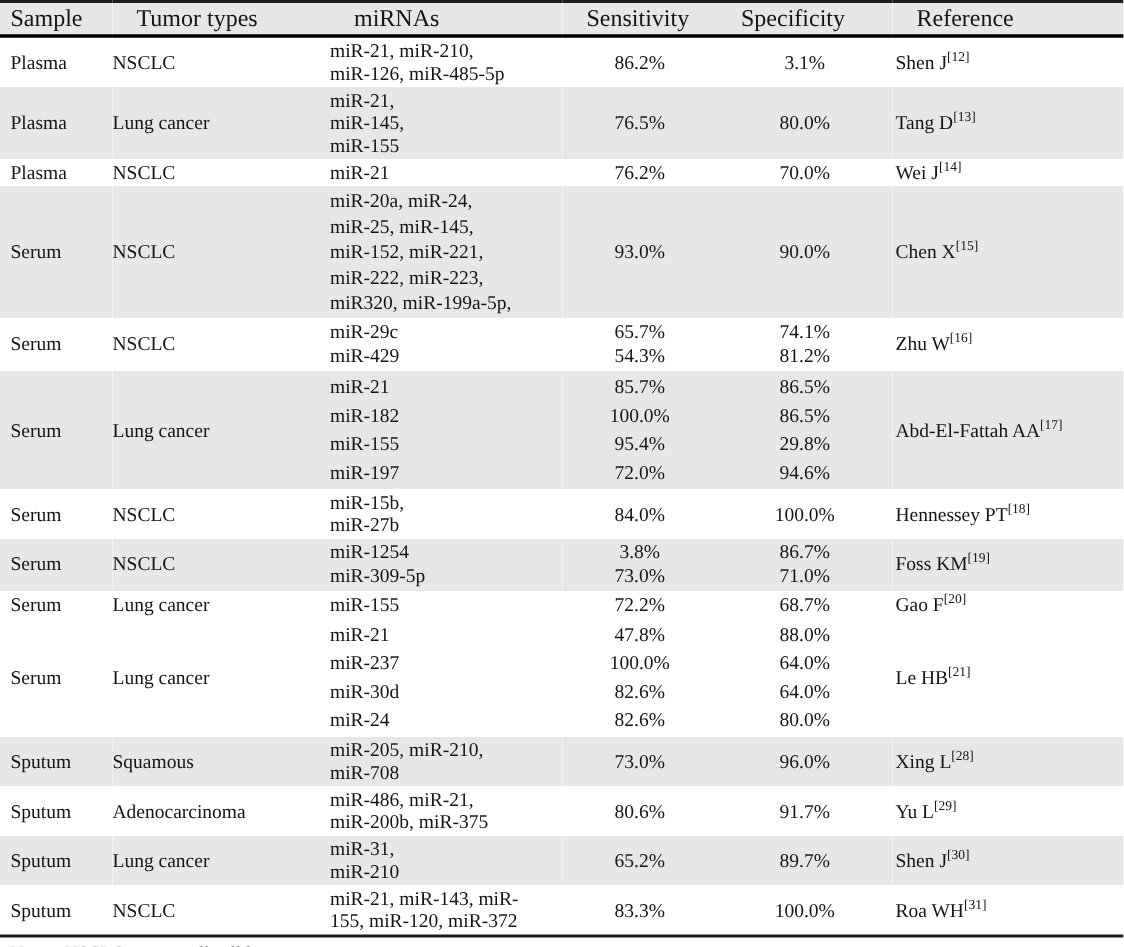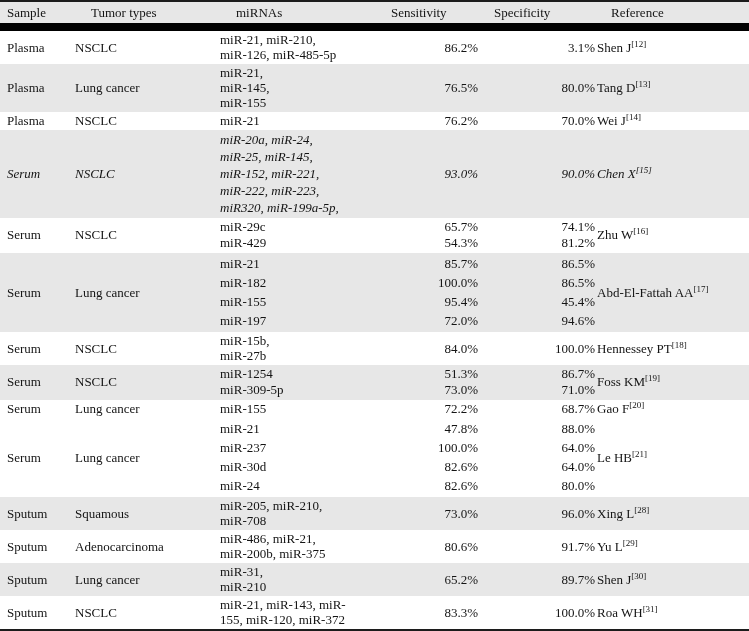--- a/index.html
+++ b/index.html
@@ -6,35 +6,35 @@
   body{
     width:749px;height:631px;overflow:hidden;background:#ffffff;
     font-family:"Liberation Serif", serif;color:#141414;
   }
   table{
     border-collapse:collapse;table-layout:fixed;width:749px;
     border-top:2px solid #1c1c1c;
   }
   thead tr{background:#e7e7e7;}
   th{
-    font-weight:normal;text-align:left;font-size:13px;line-height:15px;
-    padding:3px 0 3px 16px;border-bottom:8px solid #000000;
+    font-weight:normal;text-align:left;font-size:16px;line-height:15px;
+    padding:3px 0 3px 16px;border-bottom:2px solid #000000;
     white-space:nowrap;overflow:hidden;
   }
   th.c{text-align:left;}
   td{
     vertical-align:middle;font-size:13px;line-height:15px;
     padding:1px 0 2px 0;white-space:nowrap;overflow:hidden;
   }
   tr.lh16 td{line-height:16px;}
-  tr.lh17 td{line-height:17px;font-style:italic;}
+  tr.lh17 td{line-height:17px;}
   tr.lh19 td{line-height:19px;}
   tr.shade{background:#e7e7e7;}
   .pl{padding-left:7px;}
-  td.c{text-align:right;}
+  td.c{text-align:center;}
   td.ref{padding-left:2px;margin-top:16px;}
   sup{font-size:9px;line-height:0;}
   .notes{
     border-top:2px solid #1c1c1c;
     font-size:12.5px;line-height:15px;padding:3px 0 3px 7px;
   }
 </style>
 </head>
 <body>
 
@@ -155,21 +155,21 @@
       </td>
       <td class="c">
         <div>85.7%</div>
         <div>100.0%</div>
         <div>95.4%</div>
         <div>72.0%</div>
       </td>
       <td class="c">
         <div>86.5%</div>
         <div>86.5%</div>
-        <div>45.4%</div>
+        <div>29.8%</div>
         <div>94.6%</div>
       </td>
       <td class="ref"><span>Abd-El-Fattah AA</span><sup>[17]</sup></td>
     </tr>
 
     <tr>
       <td class="pl">Serum</td>
       <td>NSCLC</td>
       <td>
         <div>miR-15b,</div>
@@ -185,21 +185,21 @@
     </tr>
 
     <tr class="shade lh16">
       <td class="pl">Serum</td>
       <td>NSCLC</td>
       <td>
         <div>miR-1254</div>
         <div>miR-309-5p</div>
       </td>
       <td class="c">
-        <div>51.3%</div>
+        <div>3.8%</div>
         <div>73.0%</div>
       </td>
       <td class="c">
         <div>86.7%</div>
         <div>71.0%</div>
       </td>
       <td class="ref"><span>Foss KM</span><sup>[19]</sup></td>
     </tr>
 
     <tr>

